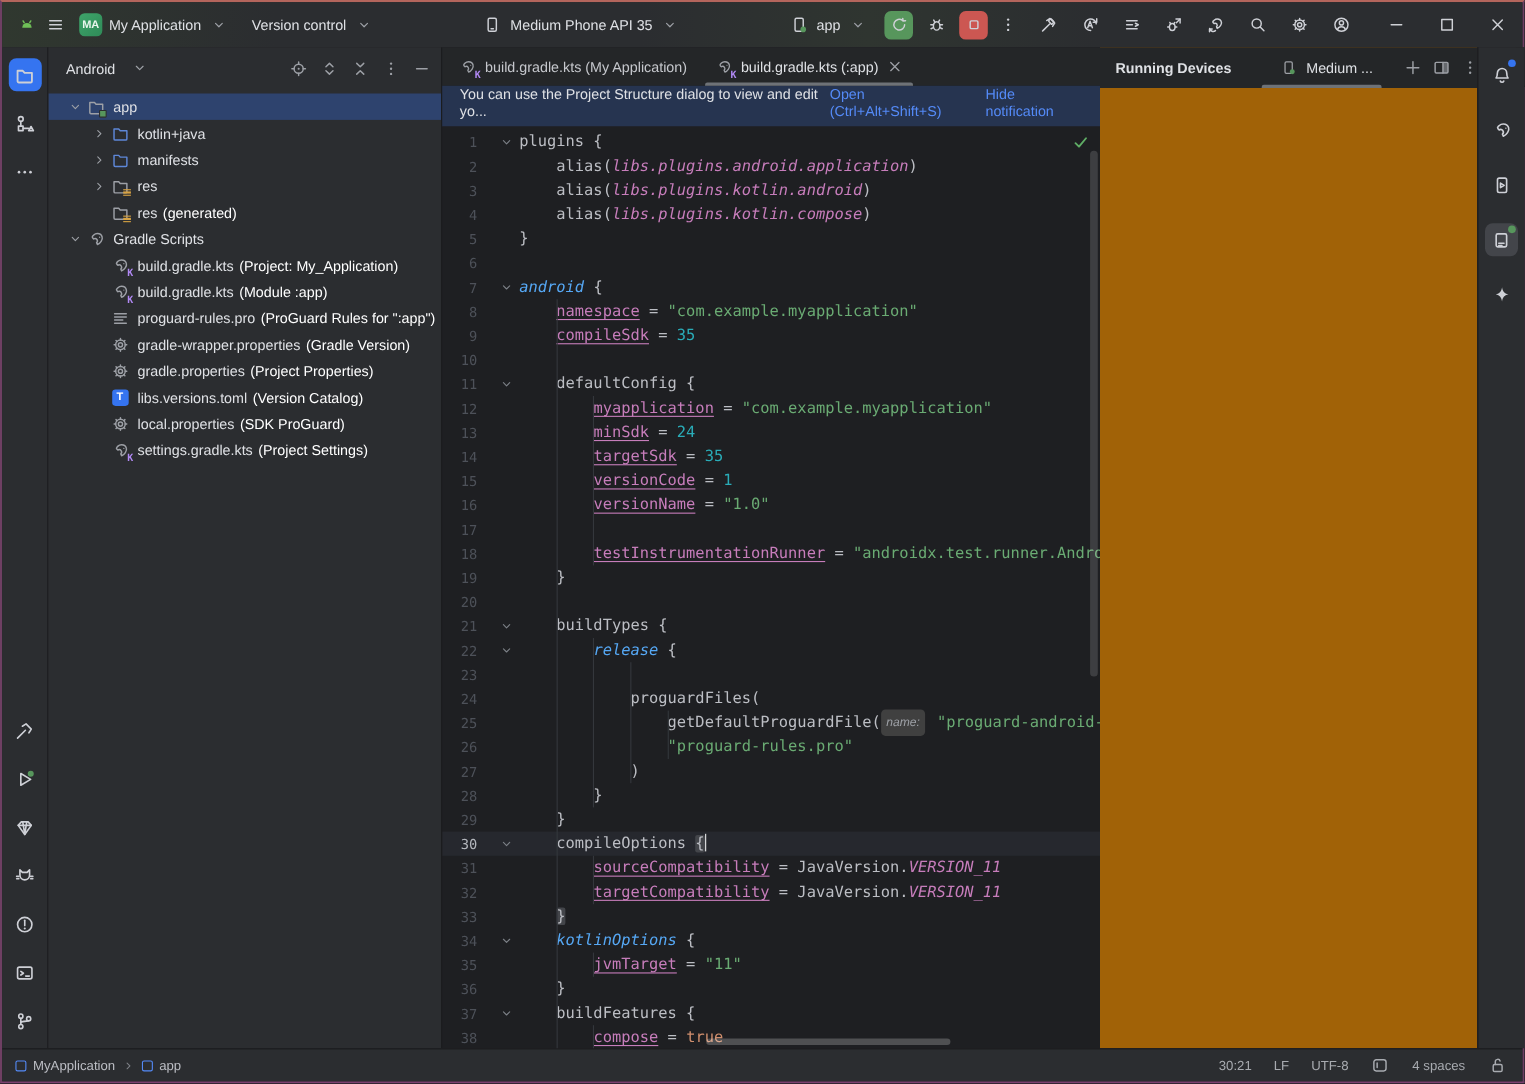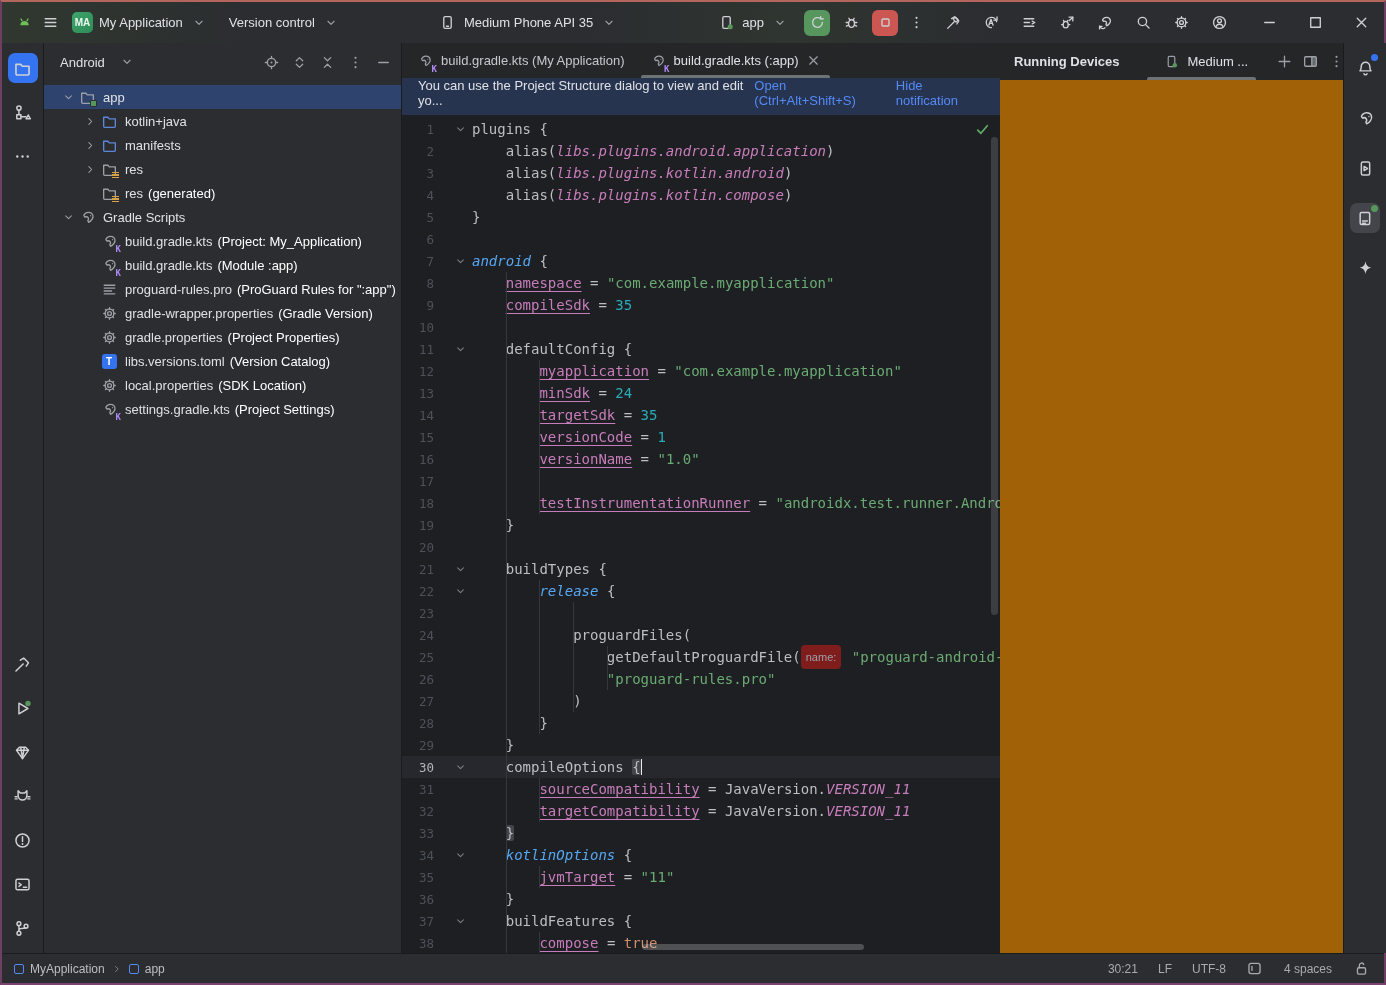--- a/index.html
+++ b/index.html
@@ -91,21 +91,21 @@
   .foldslot svg { width:13px; height:13px; }
   .codetext { white-space:pre; margin-left:2px; color:#bcbec4; line-height:22px; }
   .sg-p { color:#bcbec4; }
   .sg-d { color:#56a8f5; font-style:italic; }
   .sg-pr { color:#c77dbb; text-decoration:underline; text-underline-offset:3px; }
   .sg-s { color:#6aab73; }
   .sg-n { color:#2aacb8; }
   .sg-k { color:#cf8e6d; }
   .sg-r, .sg-cn { color:#c77dbb; font-style:italic; }
   .sg-m { background:#43454a; border-radius:2px; }
-  .sg-i { display:inline-block; background:#7f1d1d; color:#9da0a6; font-size:11px; font-family:"Liberation Sans",sans-serif; border-radius:4px; padding:1px 5px; margin-right:2px; vertical-align:1px; }
+  .sg-i { display:inline-block; background:#404040; color:#9da0a6; font-size:11px; font-family:"Liberation Sans",sans-serif; border-radius:4px; padding:1px 5px; margin-right:2px; vertical-align:1px;font-style:italic; }
   .caret-bar { display:inline-block; width:1.5px; height:16px; background:#e8e9eb; vertical-align:-3px; }
   .iguide { position:absolute; width:1px; background:#34373c; }
   .ed-check { position:absolute; top:4px; right:8px; color:#5fad65; }
   .vscroll { position:absolute; top:22px; right:2px; width:7px; height:478px; background:rgba(255,255,255,.14); border-radius:4px; }
   .hscroll { position:absolute; bottom:3px; left:240px; width:222px; height:6px; background:rgba(255,255,255,.22); border-radius:3px; }
 
   
   .device { width:343px; flex:none; display:flex; flex-direction:row; background:#a16207; }
   .dev-header { height:37px; flex:none; background:#242628; display:flex; align-items:center; padding:0 6px 0 14px; gap:6px; }
   .dev-title { font-size:13px; color:#dfe1e5; font-weight:bold; }
@@ -628,21 +628,21 @@
             <span class="ticon">
               <span class="ic c-gear">
                 <svg viewBox="0 0 16 16" fill="none" stroke="currentColor" stroke-width="1.25" stroke-linecap="round" stroke-linejoin="round">
                   <circle cx="8" cy="8" r="1.8"></circle>
                   <circle cx="8" cy="8" r="4.1"></circle>
                   <path d="M8 2.6v1.3M8 12.1v1.3M2.6 8h1.3M12.1 8h1.3M4.2 4.2l.9.9M10.9 10.9l.9.9M11.8 4.2l-.9.9M5.1 10.9l-.9.9"></path>
                 </svg>
               </span>
             </span>
             <span>local.properties</span>
-            <span class="gray">(SDK Location)</span>
+            <span class="gray">(SDK ProGuard)</span>
           </div>
           <div class="tree-row" style="padding-left: 36px;">
             <span class="tchev"></span>
             <span class="ticon">
               <span class="ic c-gradle">
                 <svg viewBox="0 0 16 16" fill="none" stroke="currentColor" stroke-width="1.25" stroke-linecap="round" stroke-linejoin="round">
                   <path d="M13.1 6.3c-.4-1.9-2.1-3.2-4.2-3.2-1.3 0-2.2.4-3 1.2l-.9.9c-.5.5-.5 1.2 0 1.7l.8.8c.9-.6 2.1-.4 2.8.5.6.9.5 2-.3 2.7l.7 1.6c2.6-1 4.6-4.2 4.1-6.2z"></path>
                   <circle cx="10.9" cy="6.3" r=".55" fill="currentColor" stroke="none"></circle>
                 </svg>
               </span>

